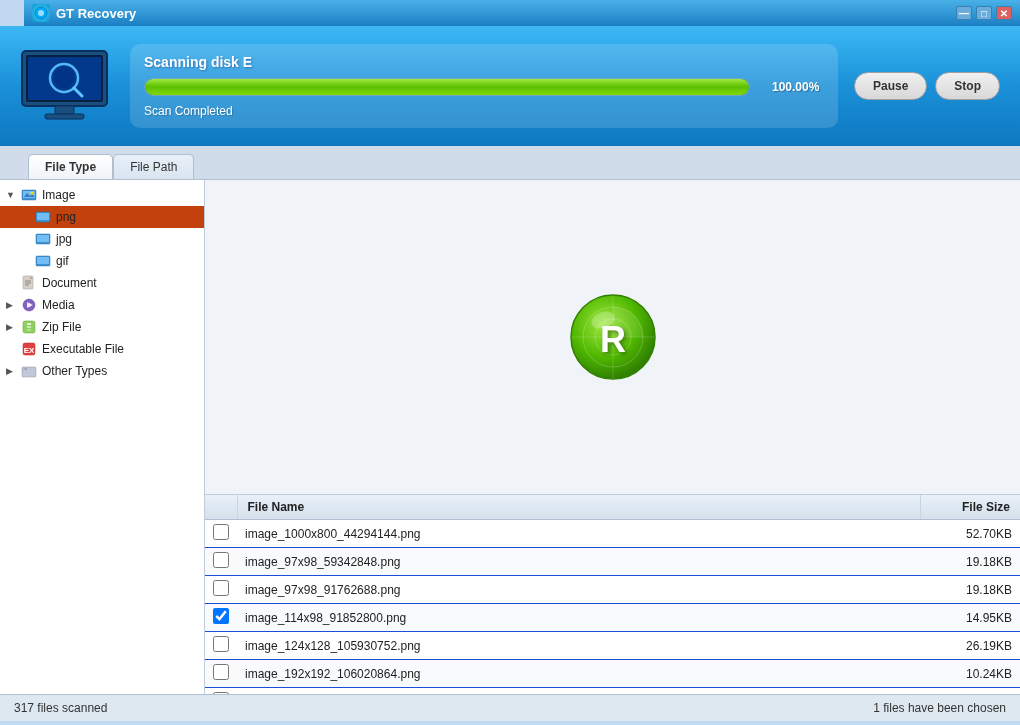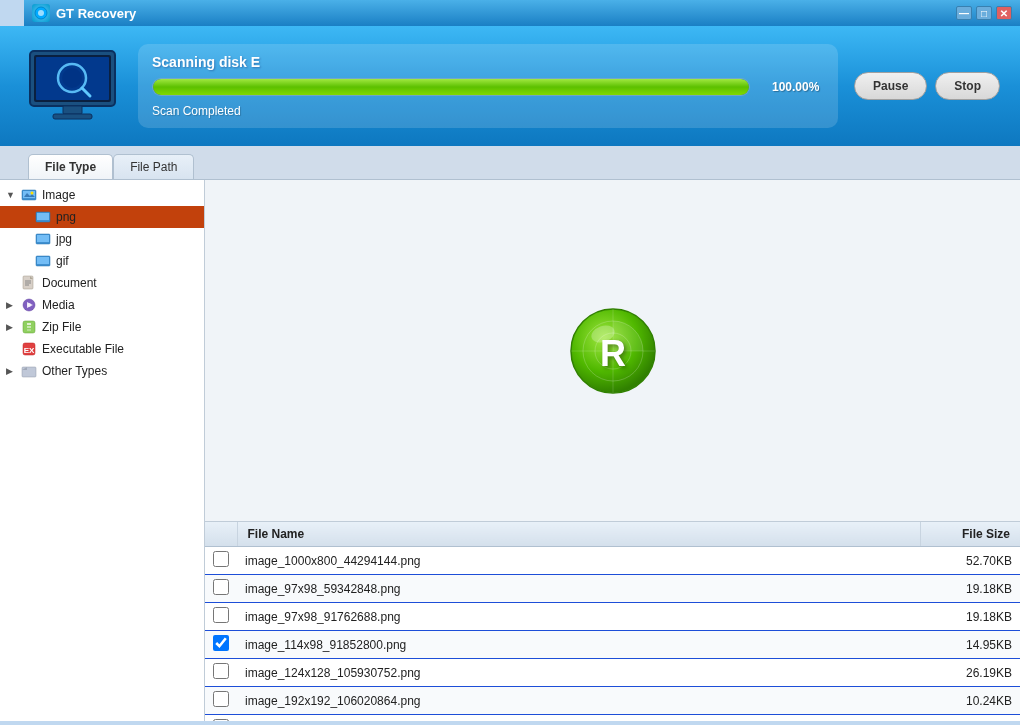--- a/index.html
+++ b/index.html
@@ -41,21 +41,21 @@
       border: 1px solid #3880b0;
       border-radius: 2px;
       cursor: pointer;
       display: flex; align-items: center; justify-content: center;
       color: white; font-size: 10px;
     }
 
     
     #scan-header {
       background: linear-gradient(to bottom, #3db8f5, #1a90d8, #0e78c0);
-      padding: 14px 20px 14px 22px;
+      padding: 14px 20px 14px 14px;
       display: flex;
       align-items: center;
       gap: 16px;
       min-height: 120px;
     }
     #monitor-icon {
       width: 100px; height: 85px;
       flex-shrink: 0;
       display: flex; align-items: center; justify-content: center;
     }
@@ -495,13 +495,17 @@
                 <td style="text-align: center;"><input type="checkbox" class="row-checkbox" style=""></td>
                 <td>image_300x135_138334208.png</td>
                 <td>11.47KB</td>
               </tr>
             </tbody>
         </table>
       </div>
     </div>
   </div>
 
+  <div id="status-bar">
+    <span>317 files scanned</span>
+    <span>1 files have been chosen</span>
+  </div>
 </div>
 
 </body></html>

